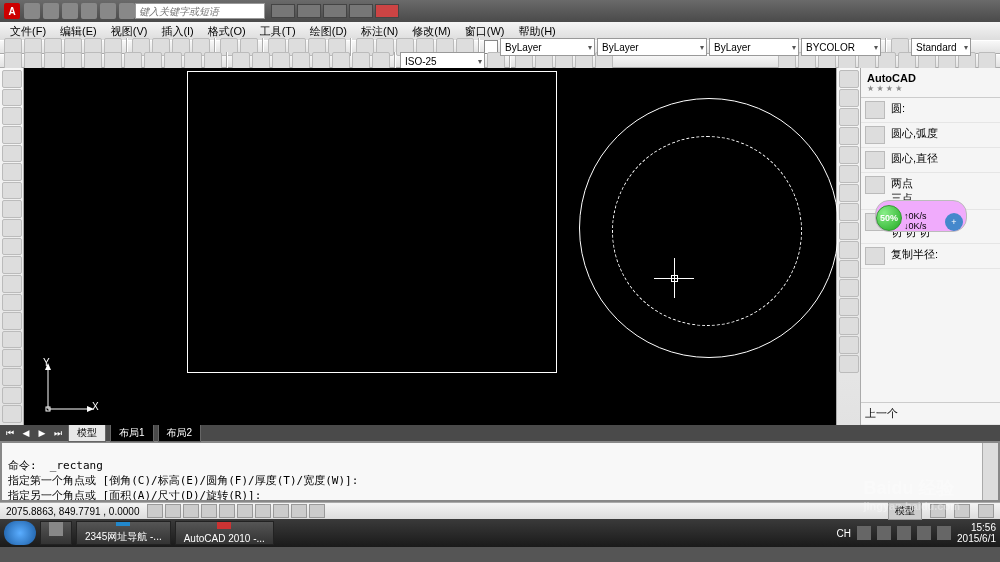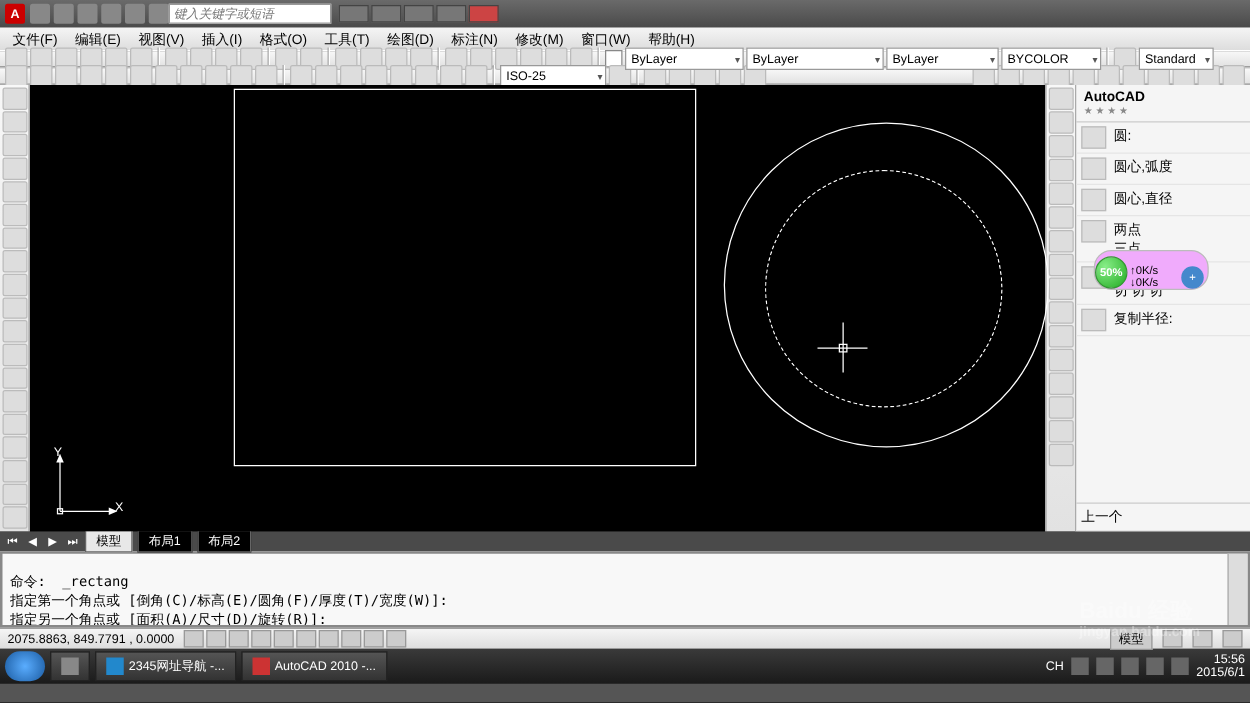--- a/index.html
+++ b/index.html
@@ -47,21 +47,21 @@
 .right-panel .lbl { flex:1;}
 .cmd { height:61px; background:#f8f8f8; border:2px solid #888; display:flex;}
 .cmd .text { flex:1; padding:2px 6px; font-family:"SimSun",monospace; font-size:11px; white-space:pre; overflow:hidden;}
 .cmd .scroll { width:16px; background:#ddd; border-left:1px solid #aaa;}
 .statusbar { height:17px; background:linear-gradient(#f5f5f5,#ddd); display:flex; align-items:center; padding:0 6px; font-size:10px; gap:8px; border-top:1px solid #aaa;}
 .statusbar .mid { display:flex; gap:2px;}
 .statusbar .mid .s { width:16px;height:14px;background:#ccc;border:1px solid #999;}
 .statusbar .spacer { flex:1;}
 .taskbar { height:28px; background:linear-gradient(#3a3a3a,#1a1a1a); display:flex; align-items:center; padding:0 4px; gap:4px;}
 .taskbar .startbtn { width:32px;height:24px;background:radial-gradient(circle,#5aadff,#1a5aa0);border-radius:12px;}
-.taskbar .tbitem { height:24px; padding:0 8px; background:linear-gradient(#555,#333); border:1px solid #222; color:#fff; display:flex; align-items:center; gap:4px; font-size:10px;}
+.taskbar .tbitem { height:24px; padding:0 8px; background:linear-gradient(#555,#333); border:1px solid #222; color:#fff; display:flex; align-items:center; gap:4px; font-size:10px;flex-direction:column;}
 .taskbar .tbitem .ic { width:14px;height:14px;background:#888;}
 .taskbar .tray { margin-left:auto; display:flex; align-items:center; gap:6px; color:#fff; font-size:10px;}
 .taskbar .tray .ic { width:14px;height:14px;background:#666;}
 .watermark { position:absolute; right:40px; bottom:50px; color:rgba(255,255,255,0.35); font-size:18px; font-weight:bold; pointer-events:none;}
 .watermark .url { font-size:11px;}
 .float-widget { position:absolute; right:33px; top:200px; width:92px; height:32px; background:#f0abfc; border:1px solid #bbb; border-radius:14px; display:flex; align-items:flex-end; font-size:9px;}
 .float-widget .ball { width:26px;height:26px;border-radius:50%;background:radial-gradient(circle at 30% 30%,#8e8,#2a2);border:1px solid #393;display:flex;align-items:center;justify-content:center;color:#fff;font-size:9px;font-weight:bold;}
 .float-widget .sp { flex:1; display:flex; flex-direction:column; padding:0 2px;}
 .float-widget .sp span{line-height:10px;}
 .float-widget .add { width:18px;height:18px;border-radius:50%;background:#48c;color:#fff;display:flex;align-items:center;justify-content:center;margin-right:3px;}

